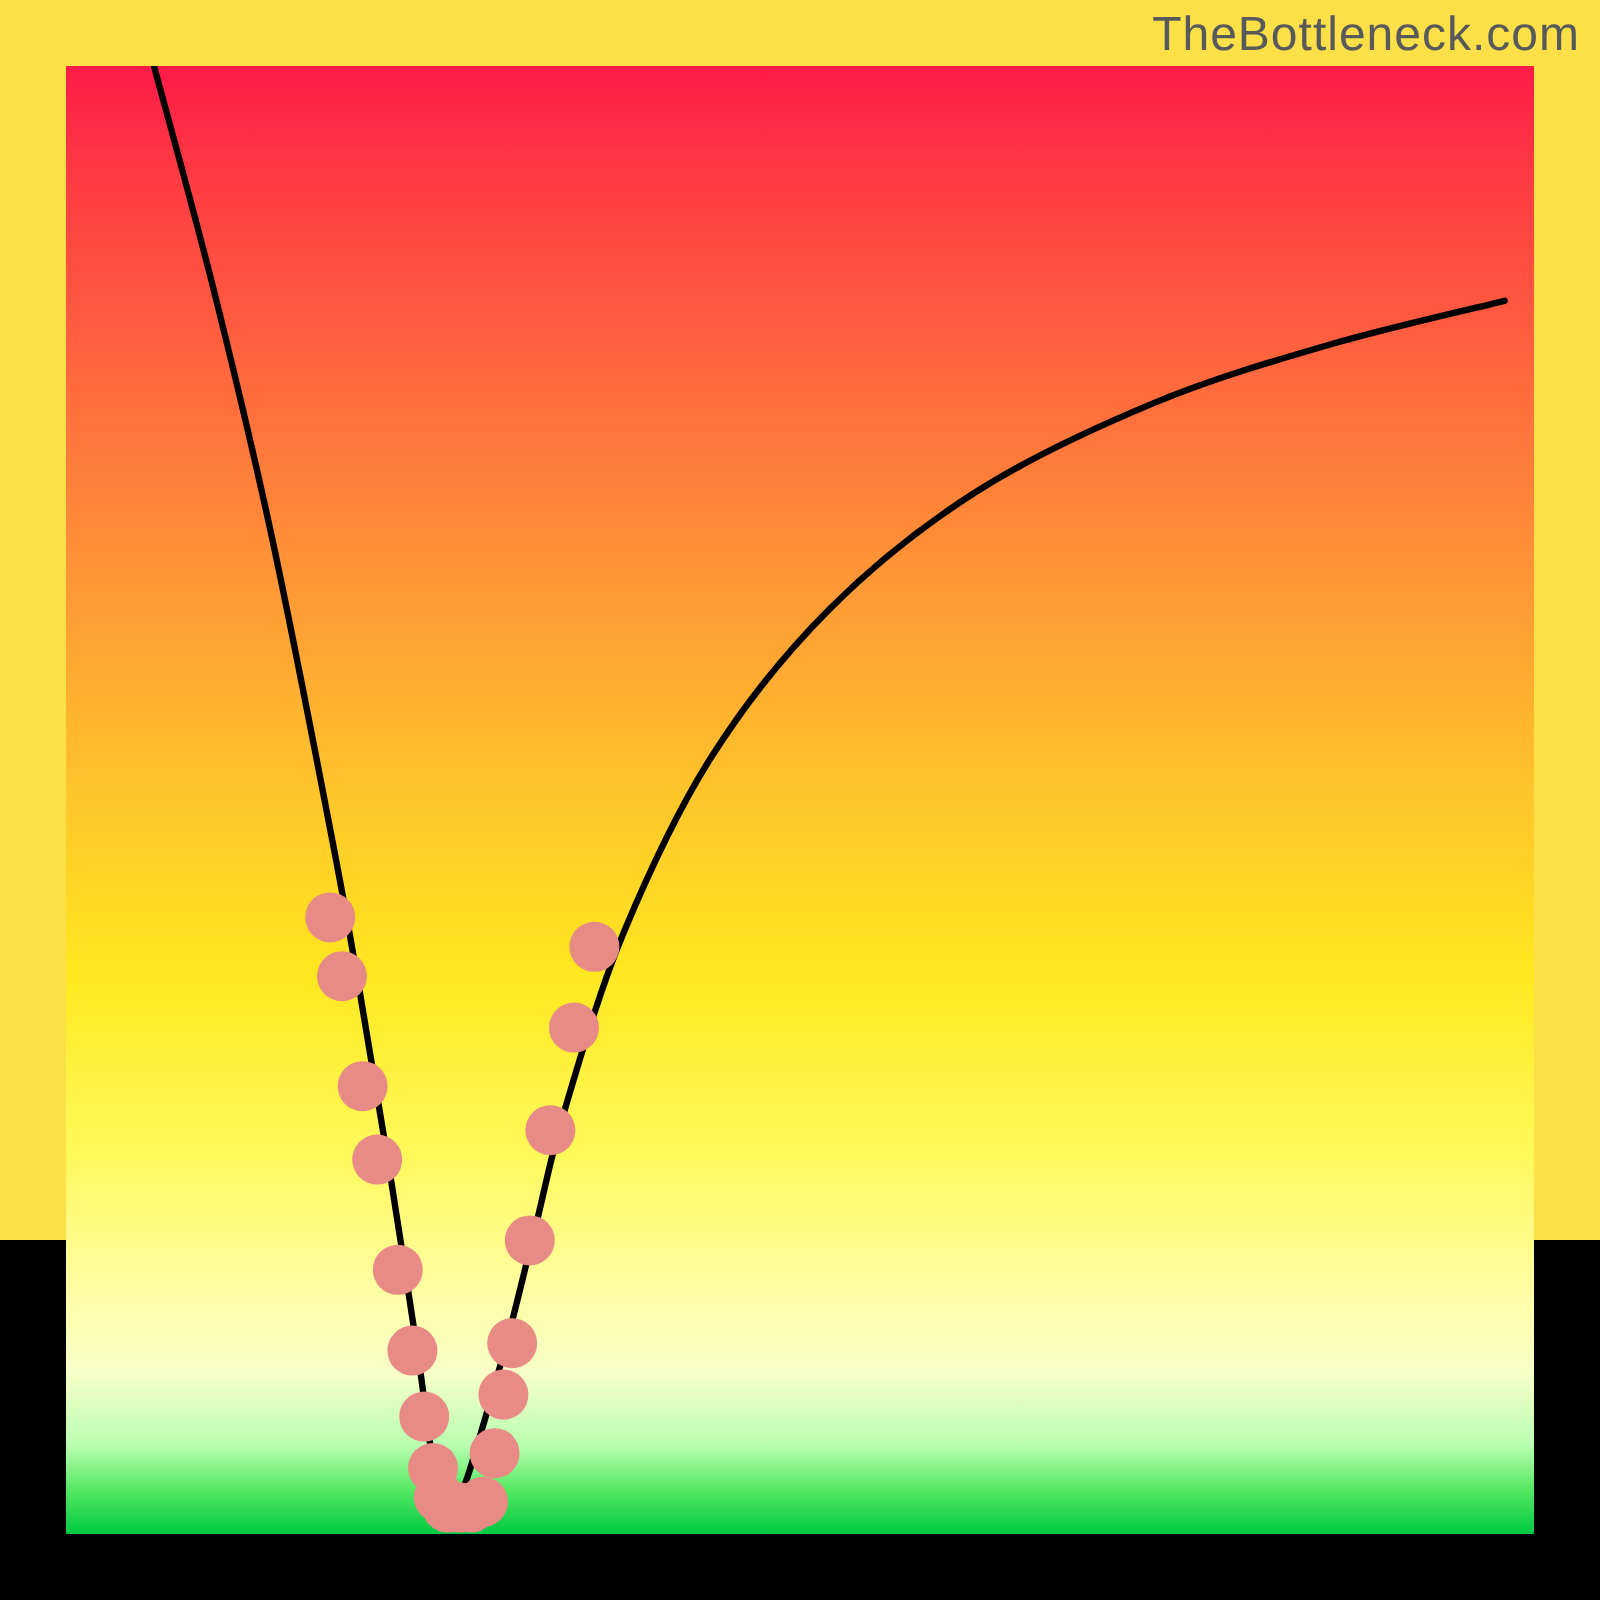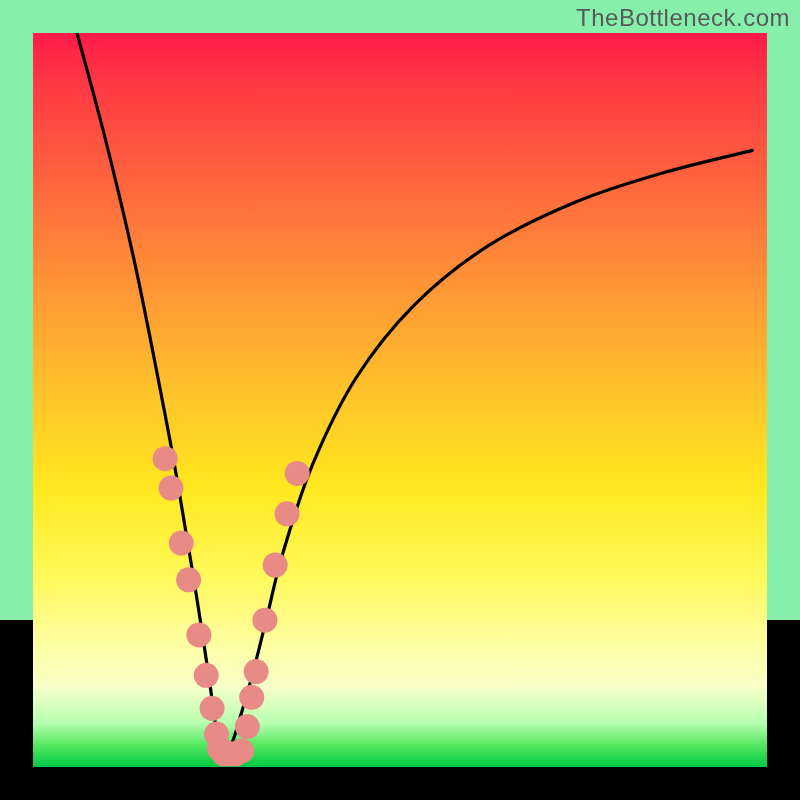--- a/index.html
+++ b/index.html
@@ -8,21 +8,21 @@
     width: 800px;
     height: 800px;
     background: #000;
     overflow: hidden;
     font-family: Arial, Helvetica, sans-serif;
   }
   .outer {
     position: relative;
     width: 800px;
     height: 620px;
-    background: #86efac;
+    background: #fde047;
   }
   .plot-area {
     position: absolute;
     left: 33px;
     top: 33px;
     width: 734px;
     height: 734px;
     
     background: linear-gradient(to bottom,
       #ff1a48 0%,

